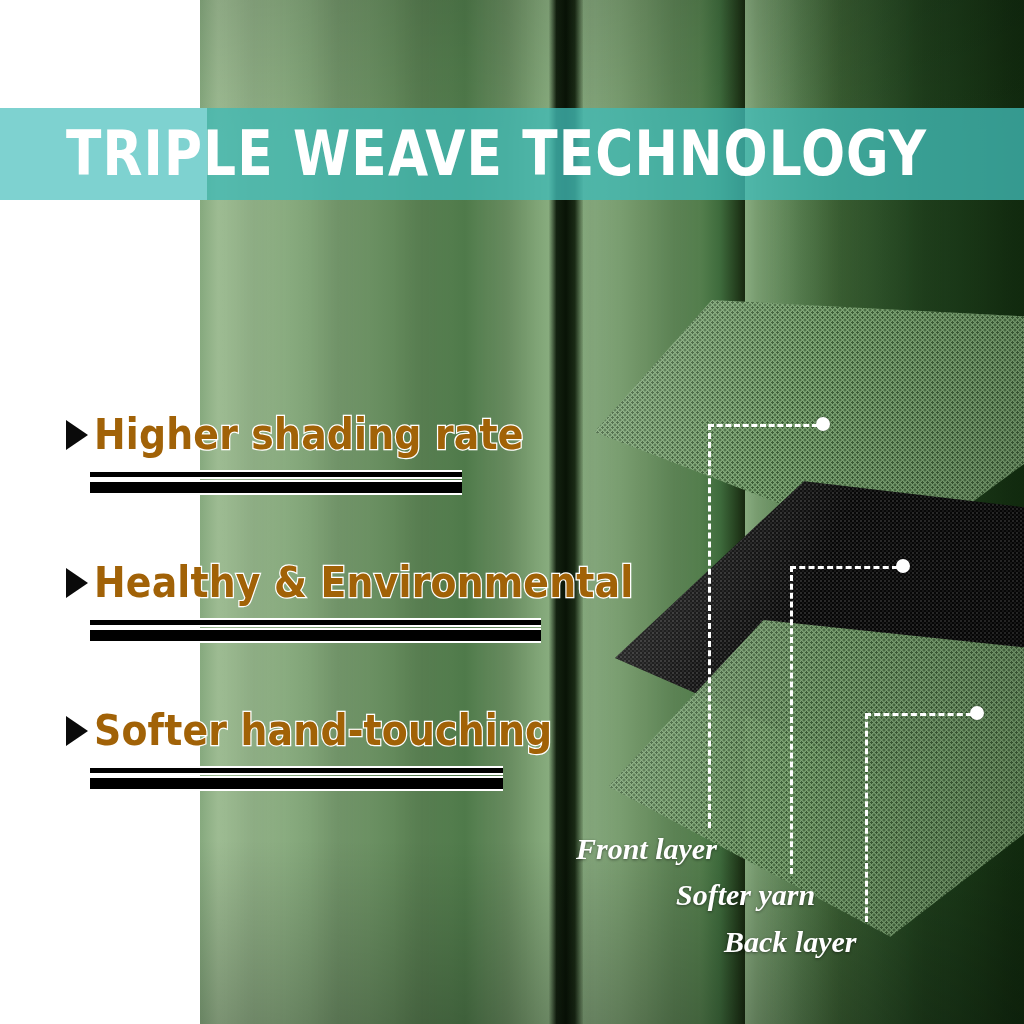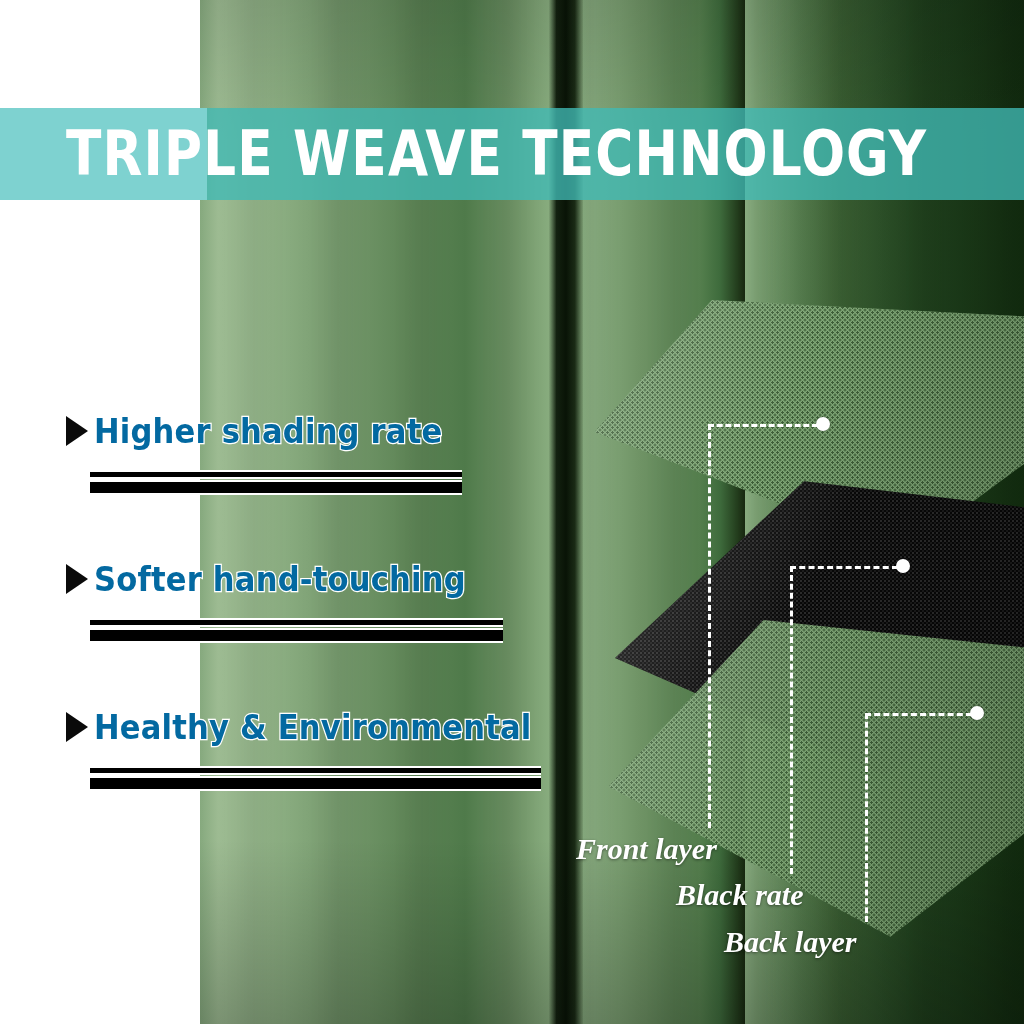--- a/index.html
+++ b/index.html
@@ -125,22 +125,22 @@
     width:0;height:0;
     border-top:15px solid transparent;
     border-bottom:15px solid transparent;
     border-left:22px solid #0a0a0a;
     margin-right:6px;
     flex:none;
   }
   .feature-text{
     font-family:"Liberation Sans Narrow","DejaVu Sans Condensed","Liberation Sans",sans-serif;
     font-weight:700;
-    font-size:34px;
-    color:#0369a1;
+    font-size:42px;
+    color:#a16207;
     letter-spacing:.2px;
     line-height:1;
     -webkit-text-stroke:2.4px #ffffff;
     paint-order:stroke fill;
     text-shadow:
       0 0 0 #fff;
   }
   .rules{
     position:absolute;left:90px;top:66px;
   }
@@ -245,39 +245,39 @@
       </div>
       <div class="rules" style="width:372px">
         <div class="rule-thin"></div>
         <div class="rule-thick"></div>
       </div>
     </div>
 
     <div class="feature">
       <div class="feature-row">
         <span class="tri"></span>
+        <span class="feature-text">Healthy &amp; Environmental</span>
+      </div>
+      <div class="rules" style="width:451px">
+        <div class="rule-thin"></div>
+        <div class="rule-thick"></div>
+      </div>
+    </div>
+
+    <div class="feature">
+      <div class="feature-row">
+        <span class="tri"></span>
         <span class="feature-text">Softer hand-touching</span>
       </div>
       <div class="rules" style="width:413px">
         <div class="rule-thin"></div>
         <div class="rule-thick"></div>
       </div>
     </div>
 
-    <div class="feature">
-      <div class="feature-row">
-        <span class="tri"></span>
-        <span class="feature-text">Healthy &amp; Environmental</span>
-      </div>
-      <div class="rules" style="width:451px">
-        <div class="rule-thin"></div>
-        <div class="rule-thick"></div>
-      </div>
-    </div>
-
   </div>
 
   <div class="stack">
     <div class="sheet sheet-front mesh-green">
       <div class="sheet-shade"></div>
     </div>
     <div class="sheet sheet-black mesh-black">
       <div class="sheet-shade"></div>
     </div>
     <div class="sheet sheet-back mesh-green">
@@ -293,18 +293,18 @@
 
     <div class="dot" style="left:896px;top:559px"></div>
     <div class="dash-h" style="left:790px;top:566px;width:108px"></div>
     <div class="dash-v" style="left:790px;top:566px;height:308px"></div>
 
     <div class="dot" style="left:970px;top:706px"></div>
     <div class="dash-h" style="left:865px;top:713px;width:107px"></div>
     <div class="dash-v" style="left:865px;top:713px;height:209px"></div>
 
     <div id="lbl0" class="layer-label">Front layer</div>
-    <div id="lbl1" class="layer-label">Black rate</div>
+    <div id="lbl1" class="layer-label">Softer yarn</div>
     <div id="lbl2" class="layer-label">Back layer</div>
 
   </div>
 
 </div>
 
 </body></html>

